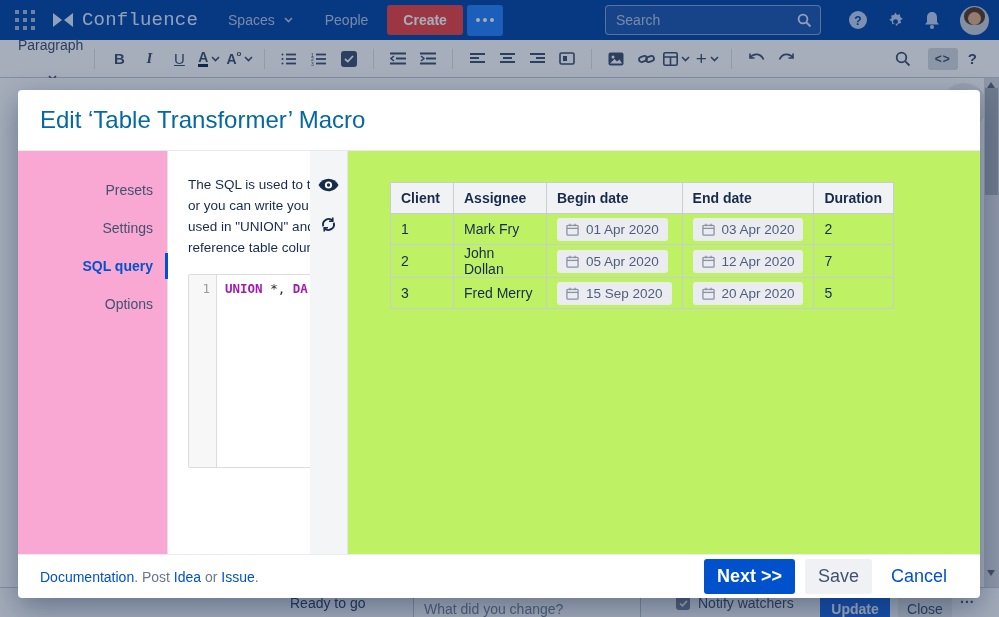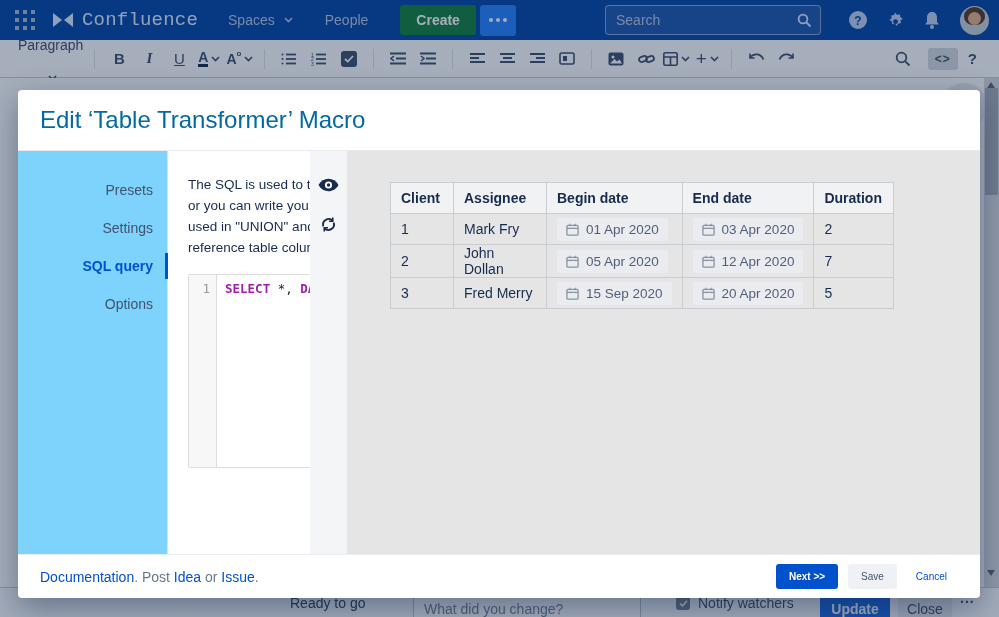--- a/index.html
+++ b/index.html
@@ -9,22 +9,22 @@
 
   
   .navbar{position:absolute;top:0;left:0;right:0;height:40px;background:#0747A6;
           display:flex;align-items:center;z-index:1;}
   .nav-left{display:flex;align-items:center;flex:1;}
   .icon-btn{display:flex;align-items:center;justify-content:center;cursor:pointer;}
   .app-grid{width:26px;height:26px;margin:0 6px 0 12px;}
   .logo{display:flex;align-items:center;margin:0 14px 0 8px;font-family:Liberation Mono, monospace;}
   .logo-text{color:#DEEBFF;font-size:19px;margin-left:8px;letter-spacing:.2px;}
   .nav-item{color:#B8C7E0;font-size:14px;margin:0 16px;display:flex;align-items:center;gap:6px;cursor:pointer;}
-  .btn-create{background:#15803d;color:#fff;font-size:14px;font-weight:700;border:none;
-              border-radius:3px;padding:7px 16px;margin-left:16px;cursor:pointer;}
+  .btn-create{background:#ef4444;color:#fff;font-size:14px;font-weight:700;border:none;
+              border-radius:3px;padding:7px 16px;margin-left:3px;cursor:pointer;}
   .btn-navmore{background:#2684FF;border:none;border-radius:3px;padding:7px 9px;margin-left:4px;
                display:flex;gap:3px;align-items:center;cursor:pointer;height:31px;}
   .btn-navmore i{width:4px;height:4px;border-radius:50%;background:#fff;display:block;}
   .nav-right{display:flex;align-items:center;margin-right:10px;}
   .searchbox{width:196px;height:28px;border:1px solid rgba(255,255,255,.45);background:rgba(255,255,255,.10);
              border-radius:4px;display:flex;align-items:center;padding:0 8px 0 10px;margin-right:18px;cursor:text;}
   .searchbox .ph{color:#B8C7E0;font-size:14px;flex:1;}
   .nav-glyph{margin:0 9px;cursor:pointer;}
   .avatar{width:29px;height:29px;border-radius:50%;background:#C9CFD8;margin-left:10px;position:relative;overflow:hidden;cursor:pointer;}
   .avatar:before{content:"";position:absolute;left:4px;top:1px;width:21px;height:18px;border-radius:50% 50% 45% 45%;background:#5A3B2B;}
@@ -71,54 +71,54 @@
   .bb-more{left:960px;top:2px;font-weight:700;letter-spacing:1px;color:#42526E;cursor:pointer;}
 
   
   .overlay{position:absolute;inset:0;background:rgba(9,30,66,.36);z-index:5;}
   .modal{position:absolute;left:18px;top:90px;width:962px;height:508px;background:#fff;border-radius:4px;
          box-shadow:0 10px 30px rgba(9,30,66,.40);z-index:10;display:flex;flex-direction:column;overflow:hidden;}
   .m-header{height:61px;min-height:61px;display:flex;align-items:center;padding:0 22px;border-bottom:1px solid #E8EAEE;box-sizing:border-box;}
   .m-title{font-size:24px;font-weight:500;color:#0369a1;}
   .m-body{flex:1;display:flex;min-height:0;}
 
-  .dlg-sidebar{width:150px;min-width:150px;background:#7dd3fc;border-right:1px solid #E0E2E6;padding-top:20px;box-sizing:border-box;}
+  .dlg-sidebar{width:150px;min-width:150px;background:#f9a8d4;border-right:1px solid #E0E2E6;padding-top:20px;box-sizing:border-box;}
   .side-item{height:38px;line-height:38px;text-align:right;padding-right:14px;font-size:14px;color:#42526E;cursor:pointer;position:relative;}
   .side-item.active{color:#0052CC;font-weight:700;}
   .side-item.active:after{content:"";position:absolute;right:-1px;top:6px;bottom:6px;width:3px;background:#0052CC;}
 
   .dlg-middle{width:142px;min-width:142px;padding:23px 0 0 20px;box-sizing:border-box;overflow:hidden;}
   .desc-line{white-space:nowrap;font-size:13.5px;line-height:21px;color:#172B4D;}
   .code-editor{margin-top:16px;width:135px;height:192px;border:1px solid #DCDCDC;border-radius:2px;display:flex;
                font-family:"DejaVu Sans Mono",monospace;font-size:12.5px;cursor:text;}
   .gutter{width:28px;min-width:28px;background:#F7F7F7;border-right:1px solid #DDD;text-align:right;
           padding:6px 6px 0 0;color:#9A9A9A;box-sizing:border-box;}
   .code-line{padding:6px 0 0 8px;white-space:pre;}
   .tok-keyword{color:#A21CAF;font-weight:600;}
   .tok-plain{color:#24292E;}
 
   .dlg-iconcol{width:38px;min-width:38px;background:#F4F5F7;border-right:1px solid #E4E6EA;
                display:flex;flex-direction:column;align-items:center;padding-top:22px;gap:15px;box-sizing:border-box;}
   .dlg-iconcol .icon-btn{width:24px;height:24px;}
 
-  .dlg-preview{flex:1;background:#e5e5e5;padding:31px 0 0 42px;overflow:hidden;}
+  .dlg-preview{flex:1;background:#bef264;padding:31px 0 0 42px;overflow:hidden;}
   table.preview{border-collapse:collapse;font-size:14px;color:#172B4D;}
   table.preview th,table.preview td{border:1px solid #C8CCD3;padding:0 10px;height:30px;text-align:left;font-weight:400;}
   table.preview th{background:#F1F2F4;font-weight:700;}
   td.num{text-align:right;}
   .c1{width:42px;} .c2{width:72px;} .c3{width:106px;} .c4{width:107px;} .c5{width:59px;}
   .date-pill{display:inline-flex;align-items:center;gap:7px;background:#EBECF0;border-radius:3px;
              padding:4px 9px;color:#505F79;font-size:13.5px;white-space:nowrap;}
 
   .m-footer{height:44px;min-height:44px;border-top:1px solid #EBECF0;display:flex;align-items:center;
             padding:0 20px 0 22px;box-sizing:border-box;}
   .f-links{font-size:14px;color:#6B778C;text-align:right;}
   .f-links .lnk{color:#0052CC;cursor:pointer;}
   .f-spacer{flex:1;}
-  .btn{border:none;border-radius:3px;font-size:10px;cursor:pointer;padding:7px 13px;font-family:inherit;}
+  .btn{border:none;border-radius:3px;font-size:18px;cursor:pointer;padding:7px 13px;font-family:inherit;}
   .btn-primary{background:#0052CC;color:#fff;font-weight:700;}
   .btn-subtle{background:#F0F1F4;color:#42526E;margin-left:10px;}
   .btn-link{background:none;color:#0052CC;margin-left:6px;}
 </style>
 </head>
 <body>
 
 <div class="navbar">
   <div class="nav-left">
     <span class="icon-btn app-grid">
@@ -369,21 +369,21 @@
       <div id="desc-lines">
           <div class="desc-line">The SQL is used to tr</div>
           <div class="desc-line">or you can write you</div>
           <div class="desc-line">used in "UNION" and</div>
           <div class="desc-line">reference table colum</div>
         </div>
       <div class="code-editor">
         <div class="gutter">
           <span>1</span>
         </div>
-        <div class="code-line" id="code-line"><span class="tok-keyword">SELECT</span><span class="tok-plain"> *, </span><span class="tok-keyword">DA</span></div>
+        <div class="code-line" id="code-line"><span class="tok-keyword">UNION</span><span class="tok-plain"> *, </span><span class="tok-keyword">DA</span></div>
       </div>
     </div>
     <div class="dlg-iconcol">
       <span class="icon-btn">
         <svg width="21" height="14" viewBox="0 0 21 14">
             <path d="M0.5 7 C5 -1.3 16 -1.3 20.5 7 C16 15.3 5 15.3 0.5 7 Z" fill="#172B4D"></path>
             <circle cx="10.5" cy="7" r="3.6" fill="#fff"></circle>
             <circle cx="10.5" cy="7" r="1.7" fill="#172B4D"></circle>
           </svg>
       </span>

